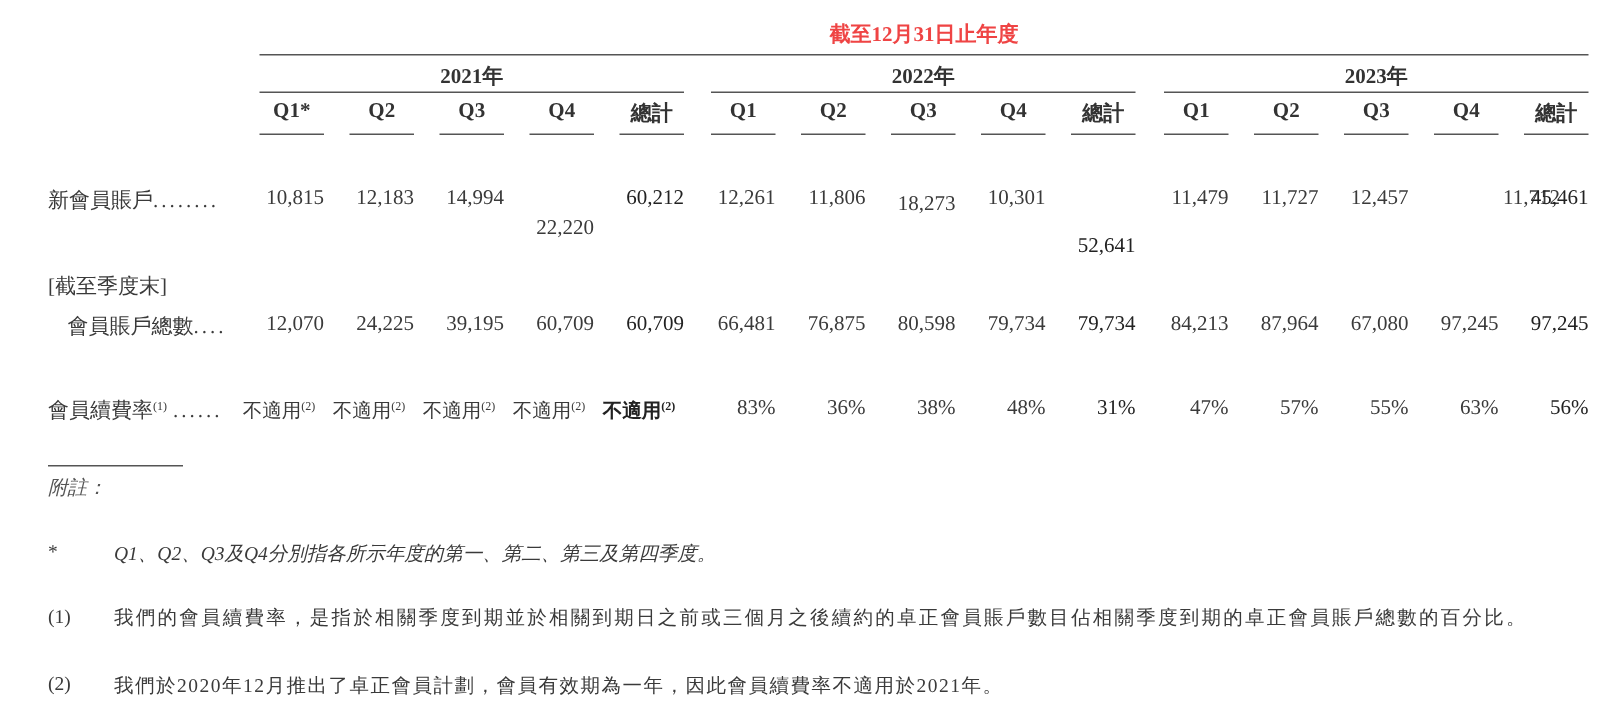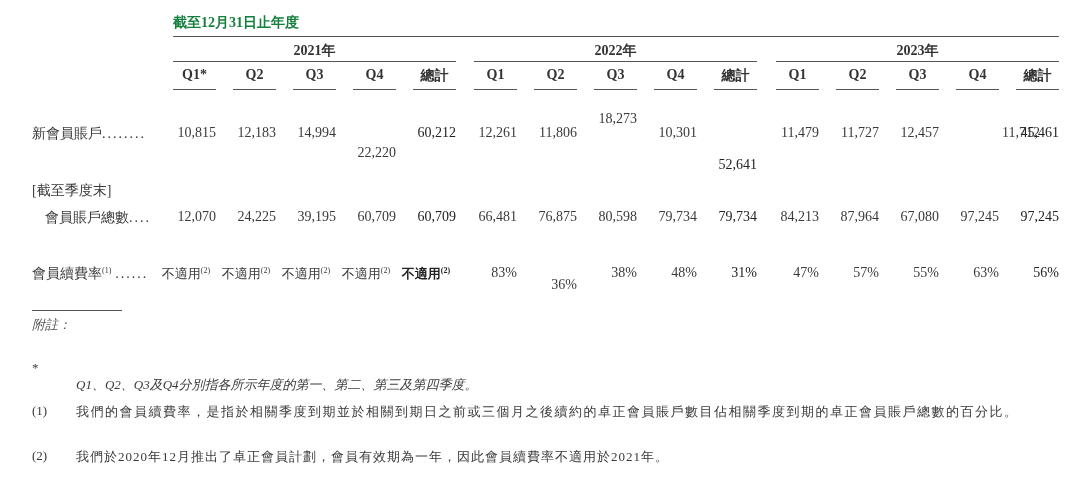--- a/index.html
+++ b/index.html
@@ -1,20 +1,20 @@
 <!DOCTYPE html>
 <html><head>
 <meta charset="utf-8">
 <style>
   html, body { margin:0; padding:0; background:#ffffff; }
   body { width:1080px; height:484px; position:relative; overflow:hidden;
          font-family:"Liberation Serif","DejaVu Serif",serif; color:#3a3a3a; }
   .abs { position:absolute; }
   .hline { position:absolute; height:1px; background:#555; }
-  .title { top:14px; left:173px; width:886px; font-size:14px; font-weight:bold; color:#15803d; }
+  .title { top:14px; left:173px; width:886px; text-align:center; font-size:14px; font-weight:bold; color:#ef4444; }
   .year { top:42px; font-size:14px; font-weight:bold; text-align:center; width:283px; color:#333; }
   .qh { top:67px; font-size:14px; font-weight:bold; text-align:center; width:43px; color:#333; }
   .cell { font-size:14px; text-align:right; width:60px; }
   .cell.bold { font-weight:normal; color:#222; }
   .rowlabel { font-size:14px; left:32px; }
   sup.fn { font-size:8px; vertical-align:5px; }
   .na { font-size:13px; text-align:center; width:60px; white-space:nowrap; }
   .na.bold { font-weight:bold; color:#222; }
   .note { font-size:13px; }
   .note-marker { left:32px; font-size:13px; }
@@ -71,21 +71,21 @@
   <span>新會員賬戶</span><span style="letter-spacing:2px;">........</span>
 </div>
 <div id="row0">
     <div class="abs cell" style="left: 156px; top: 125px;">10,815</div>
     <div class="abs cell" style="left: 216px; top: 125px;">12,183</div>
     <div class="abs cell" style="left: 276px; top: 125px;">14,994</div>
     <div class="abs cell" style="left: 336px; top: 125px; margin-top: 20px;">22,220</div>
     <div class="abs cell bold" style="left: 396px; top: 125px;">60,212</div>
     <div class="abs cell" style="left: 457px; top: 125px;">12,261</div>
     <div class="abs cell" style="left: 517px; top: 125px;">11,806</div>
-    <div class="abs cell" style="left: 577px; top: 111px;">18,273</div>
+    <div class="abs cell" style="left: 577px; top: 129px;">18,273</div>
     <div class="abs cell" style="left: 637px; top: 125px;">10,301</div>
     <div class="abs cell bold" style="left: 697px; top: 125px; margin-top: 32px;">52,641</div>
     <div class="abs cell" style="left: 759px; top: 125px;">11,479</div>
     <div class="abs cell" style="left: 819px; top: 125px;">11,727</div>
     <div class="abs cell" style="left: 879px; top: 125px;">12,457</div>
     <div class="abs cell" style="left: 939px; top: 125px; margin-left: 41px;">11,712</div>
     <div class="abs cell bold" style="left: 999px; top: 125px;">45,461</div>
   </div>
 
 <div class="abs rowlabel" style="top:182px;">[截至季度末]</div>
@@ -113,34 +113,34 @@
 <div class="abs rowlabel" style="top:265px;">
   <span>會員續費率</span><sup class="fn">(1)</sup><span style="letter-spacing:2px;margin-left:4px;">......</span>
 </div>
 <div id="row2">
     <div class="abs na" style="left: 154px; width: 64px; top: 265px;"><span>不適用</span><sup class="fn">(2)</sup></div>
     <div class="abs na" style="left: 214px; width: 64px; top: 265px;"><span>不適用</span><sup class="fn">(2)</sup></div>
     <div class="abs na" style="left: 274px; width: 64px; top: 265px;"><span>不適用</span><sup class="fn">(2)</sup></div>
     <div class="abs na" style="left: 334px; width: 64px; top: 265px;"><span>不適用</span><sup class="fn">(2)</sup></div>
     <div class="abs na bold" style="left: 394px; width: 64px; top: 265px;"><span>不適用</span><sup class="fn">(2)</sup></div>
     <div class="abs cell" style="left: 457px; top: 265px;">83%</div>
-    <div class="abs cell" style="left: 517px; top: 265px; margin-top: 12px;">36%</div>
+    <div class="abs cell" style="left: 517px; top: 265px;">36%</div>
     <div class="abs cell" style="left: 577px; top: 265px;">38%</div>
     <div class="abs cell" style="left: 637px; top: 265px;">48%</div>
     <div class="abs cell bold" style="left: 697px; top: 265px;">31%</div>
     <div class="abs cell" style="left: 759px; top: 265px;">47%</div>
     <div class="abs cell" style="left: 819px; top: 265px;">57%</div>
     <div class="abs cell" style="left: 879px; top: 265px;">55%</div>
     <div class="abs cell" style="left: 939px; top: 265px;">63%</div>
     <div class="abs cell bold" style="left: 999px; top: 265px;">56%</div>
   </div>
 
 <div class="hline" style="top:310px;left:32px;width:90px;"></div>
 <div class="abs note italic" style="top:316px;left:32px;color:#555;">附註：</div>
 
 <div class="abs note-marker" style="top:360px;">*</div>
-<div class="abs note-text italic" style="top:376px;">Q1、Q2、Q3及Q4分別指各所示年度的第一、第二、第三及第四季度。</div>
+<div class="abs note-text italic" style="top:360px;">Q1、Q2、Q3及Q4分別指各所示年度的第一、第二、第三及第四季度。</div>
 
 <div class="abs note-marker" style="top:403px;">(1)</div>
 <div class="abs note-text" style="top:403px;letter-spacing:1.5px;">我們的會員續費率，是指於相關季度到期並於相關到期日之前或三個月之後續約的卓正會員賬戶數目佔相關季度到期的卓正會員賬戶總數的百分比。</div>
 
 <div class="abs note-marker" style="top:448px;">(2)</div>
 <div class="abs note-text" style="top:448px;letter-spacing:1px;">我們於2020年12月推出了卓正會員計劃，會員有效期為一年，因此會員續費率不適用於2021年。</div>
 
 </body></html>

